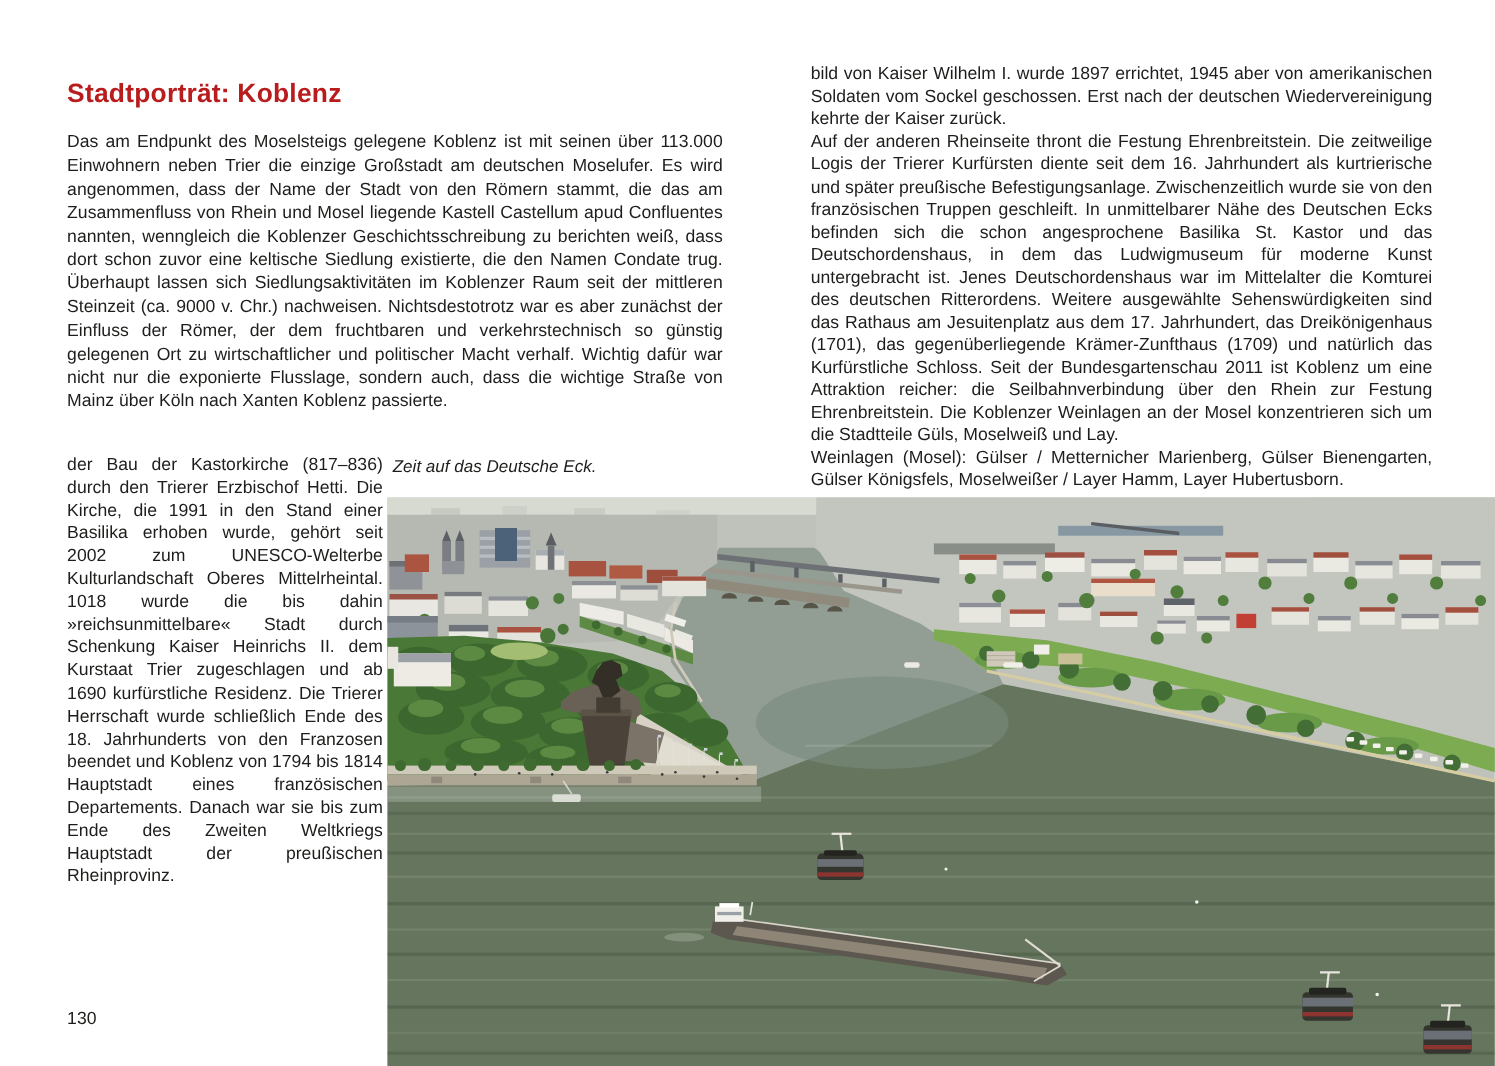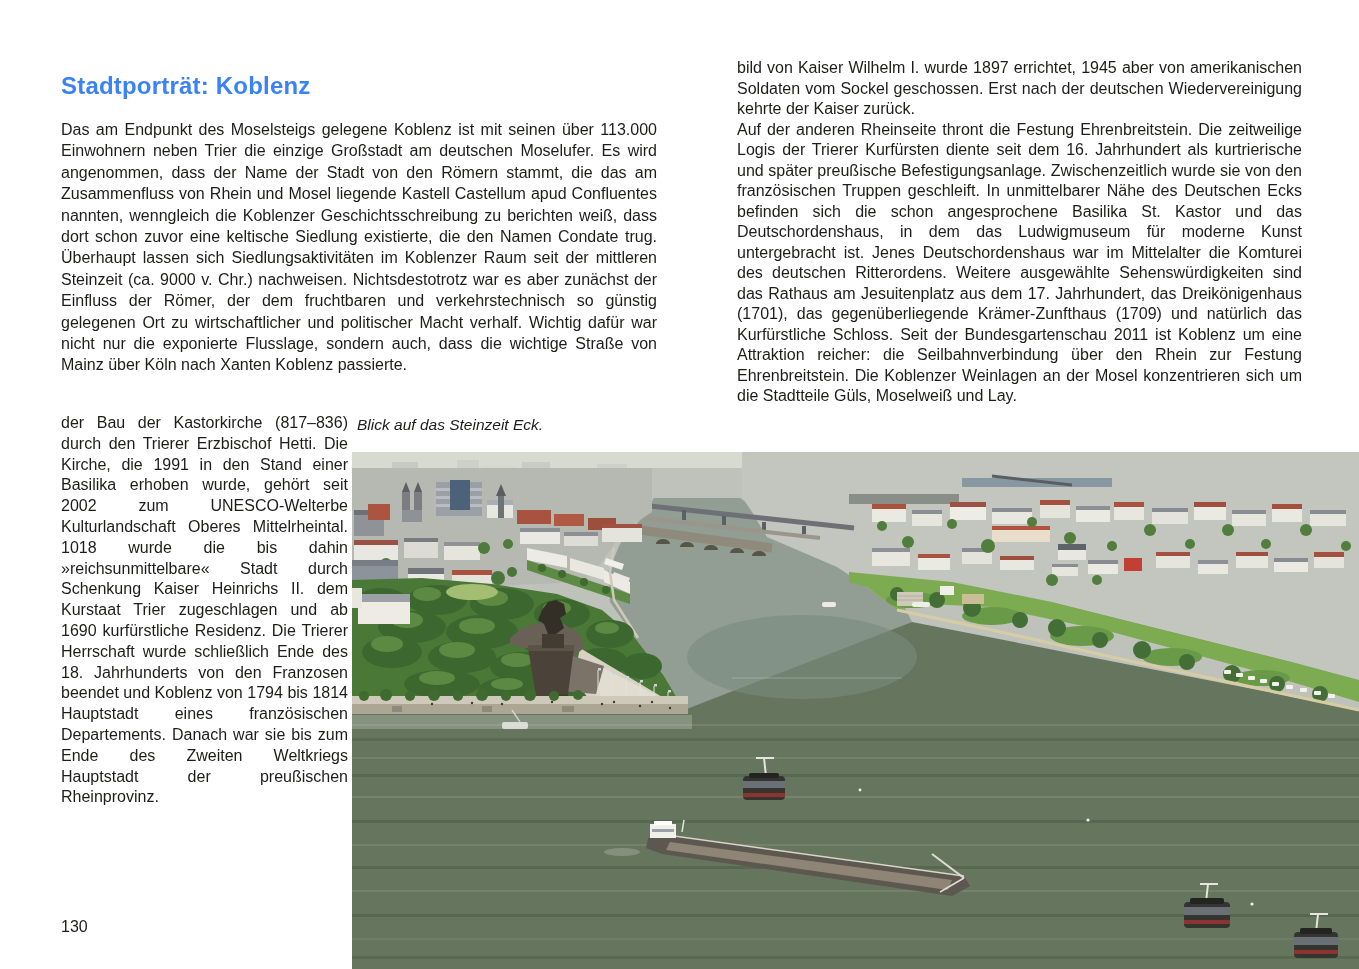--- a/index.html
+++ b/index.html
@@ -1,18 +1,18 @@
 <!DOCTYPE html>
 <html lang="de"><head>
 <meta charset="utf-8">
 <style>
   html,body{margin:0;padding:0;background:#ffffff;overflow:hidden;}
   body{width:1359px;height:969px;font-family:"Liberation Sans","DejaVu Sans",sans-serif;color:#1d1d1b;}
   .page{position:relative;width:1359px;height:969px;background:#ffffff;}
-  .title{position:absolute;left:61px;top:56px;font-size:24px;font-weight:bold;color:#3b82f6;letter-spacing:.2px;}
+  .title{position:absolute;left:61px;top:56px;font-size:24px;font-weight:bold;color:#b91c1c;letter-spacing:.2px;}
   .block{position:absolute;text-align:justify;}
   .block p{margin:0;}
   .block-wide{left:61px;top:99px;width:596px;font-size:16px;line-height:21.4px;margin-top:20px;}
   .block-narrow{left:61px;top:413px;width:287px;font-size:16px;line-height:20.8px;}
   .col-right{left:737px;top:58px;width:565px;font-size:16px;line-height:20.5px;}
   .caption{position:absolute;left:357px;top:416px;width:360px;font-size:15.5px;font-style:italic;color:#1d1d1b;}
   .page-number{position:absolute;left:61px;top:918px;font-size:16px;color:#1d1d1b;text-align:right;}
   figure.photo{position:absolute;left:352px;top:452px;width:1007px;height:517px;margin:0;overflow:hidden;}
   figure.photo svg{display:block;}
 </style>
@@ -27,23 +27,24 @@
     <p>Das am Endpunkt des Moselsteigs gelegene Koblenz ist mit seinen über 113.000 Einwohnern neben Trier die einzige Großstadt am deutschen Moselufer. Es wird angenommen, dass der Name der Stadt von den Römern stammt, die das am Zusammenfluss von Rhein und Mosel liegende Kastell Castellum apud Confluentes nannten, wenngleich die Koblenzer Geschichtsschreibung zu berichten weiß, dass dort schon zuvor eine keltische Siedlung existierte, die den Namen Condate trug. Überhaupt lassen sich Siedlungsaktivitäten im Koblenzer Raum seit der mittleren Steinzeit (ca. 9000 v. Chr.) nachweisen. Nichtsdestotrotz war es aber zunächst der Einfluss der Römer, der dem fruchtbaren und verkehrstechnisch so günstig gelegenen Ort zu wirtschaftlicher und politischer Macht verhalf. Wichtig dafür war nicht nur die exponierte Flusslage, sondern auch, dass die wichtige Straße von Mainz über Köln nach Xanten Koblenz passierte.</p>
   </div>
 
   <div class="block block-narrow">
     <p>der Bau der Kastorkirche (817–836) durch den Trierer Erzbischof Hetti. Die Kirche, die 1991 in den Stand einer Basilika erhoben wurde, gehört seit 2002 zum UNESCO-Welterbe Kulturlandschaft Oberes Mittelrheintal. 1018 wurde die bis dahin »reichsunmittelbare« Stadt durch Schenkung Kaiser Heinrichs II. dem Kurstaat Trier zugeschlagen und ab 1690 kurfürstliche Residenz. Die Trierer Herrschaft wurde schließlich Ende des 18. Jahrhunderts von den Franzosen beendet und Koblenz von 1794 bis 1814 Hauptstadt eines französischen Departements. Danach war sie bis zum Ende des Zweiten Weltkriegs Hauptstadt der preußischen Rheinprovinz.</p>
   </div>
 
   <div class="block col-right">
     <p>bild von Kaiser Wilhelm I. wurde 1897 errichtet, 1945 aber von amerikanischen Soldaten vom Sockel geschossen. Erst nach der deutschen Wiedervereinigung kehrte der Kaiser zurück.</p>
     <p>Auf der anderen Rheinseite thront die Festung Ehrenbreitstein. Die zeitweilige Logis der Trierer Kurfürsten diente seit dem 16. Jahrhundert als kurtrierische und später preußische Befestigungsanlage. Zwischenzeitlich wurde sie von den französischen Truppen geschleift. In unmittelbarer Nähe des Deutschen Ecks befinden sich die schon angesprochene Basilika St. Kastor und das Deutschordenshaus, in dem das Ludwigmuseum für moderne Kunst untergebracht ist. Jenes Deutschordenshaus war im Mittelalter die Komturei des deutschen Ritterordens. Weitere ausgewählte Sehenswürdigkeiten sind das Rathaus am Jesuitenplatz aus dem 17. Jahrhundert, das Dreikönigenhaus (1701), das gegenüberliegende Krämer-Zunfthaus (1709) und natürlich das Kurfürstliche Schloss. Seit der Bundesgartenschau 2011 ist Koblenz um eine Attraktion reicher: die Seilbahnverbindung über den Rhein zur Festung Ehrenbreitstein. Die Koblenzer Weinlagen an der Mosel konzentrieren sich um die Stadtteile Güls, Moselweiß und Lay.</p>
+    <p>Weinlagen (Mosel): Gülser / Metternicher Marienberg, Gülser Bienengarten, Gülser Königsfels, Moselweißer / Layer Hamm, Layer Hubertusborn.</p>
   </div>
 
-  <div class="caption">Blick auf das Steinzeit Eck.</div>
+  <div class="caption">Zeit auf das Deutsche Eck.</div>
 
   <div class="page-number">130</div>
 
   <figure class="photo">
     <svg width="1007" height="517" viewBox="0 0 1007 517" xmlns="http://www.w3.org/2000/svg">
 
       <rect x="0" y="0" width="1007" height="517" fill="#bfc2ba"></rect>
 
       <g>
         <rect x="0" y="0" width="1007" height="16" fill="#d7dad1"></rect>

